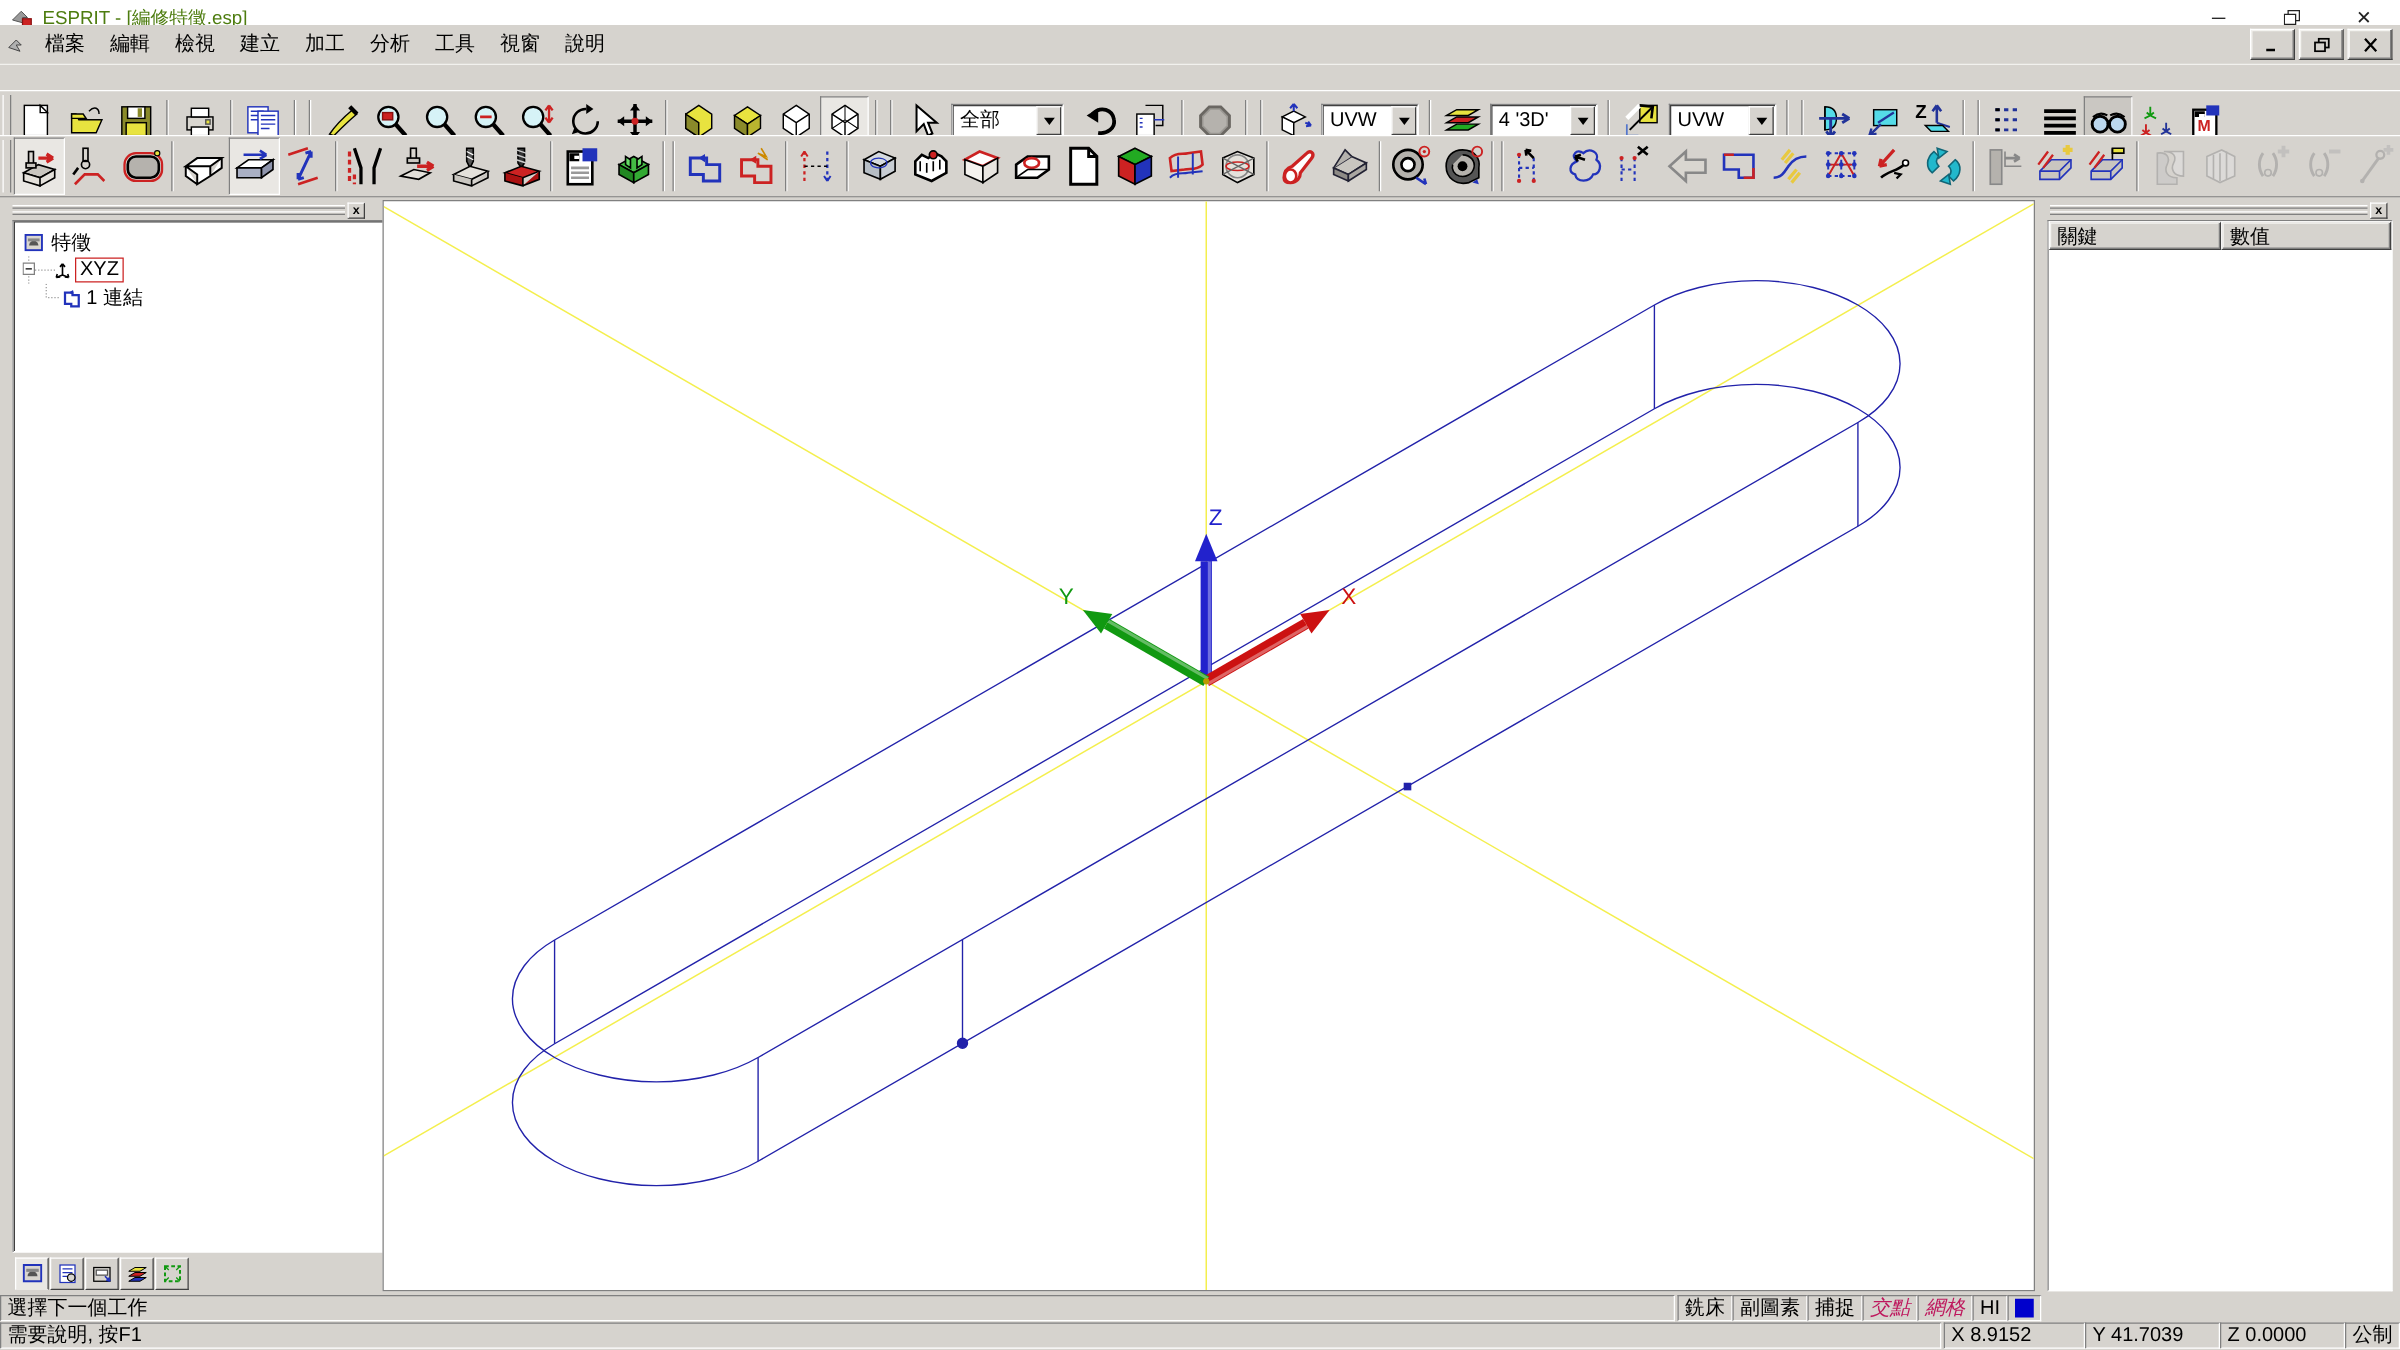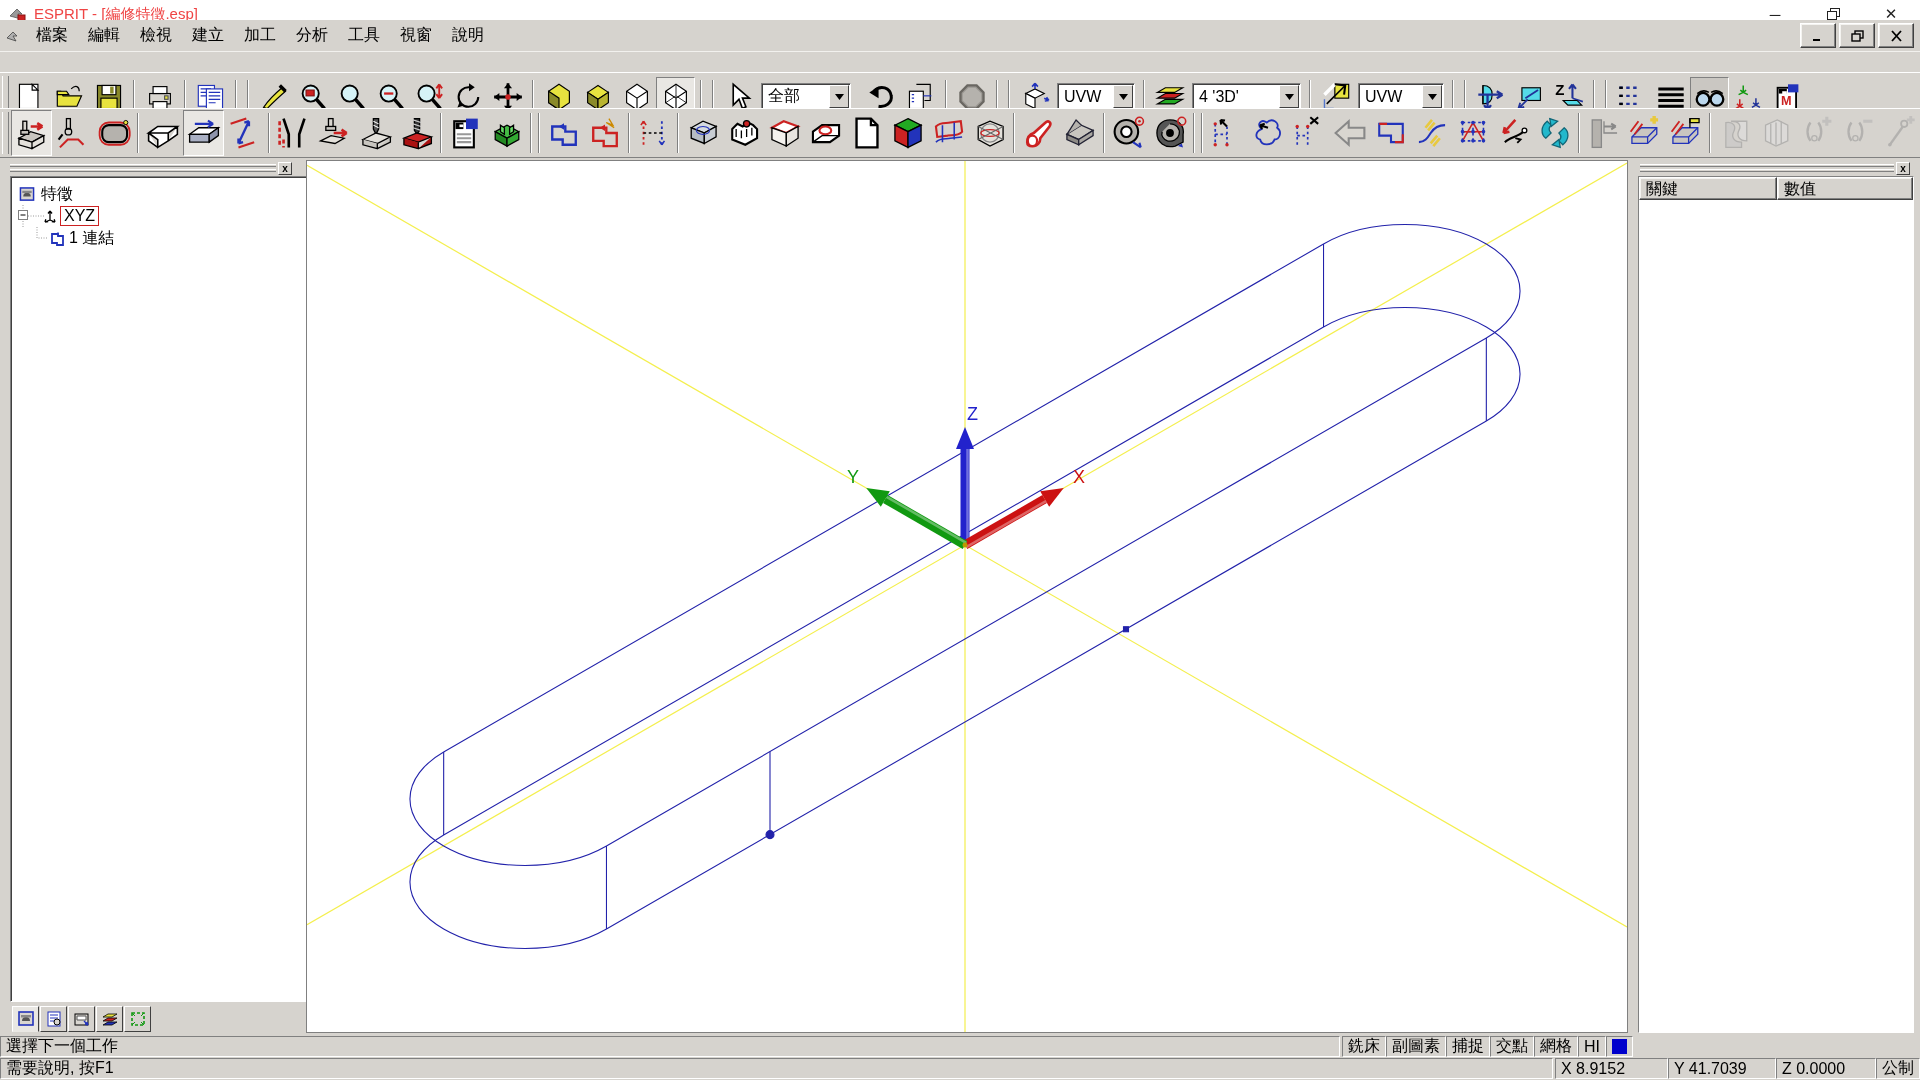--- a/index.html
+++ b/index.html
@@ -1,20 +1,20 @@
 <!DOCTYPE html>
 <html><head>
 <meta charset="utf-8">
 <style>
 * { margin:0; padding:0; box-sizing:border-box; }
 html,body { width:1920px; height:1080px; overflow:hidden; font-family:"Liberation Sans","DejaVu Sans",sans-serif; }
 body { background:#d6d3ce; }
 .titlebar { position:absolute; left:0; top:0; width:1920px; height:28px; background:#ffffff; display:flex; align-items:center; }
 .app-icon { width:18px; height:16px; margin:0 8px 0 8px; }
-.title-text { font-size:15px; color:#ef4444; }
+.title-text { font-size:15px; color:#4d7c0f; }
 .win-controls { margin-left:auto; display:flex; height:100%; }
 .win-btn { width:58px; height:100%; display:flex; align-items:center; justify-content:center; font-size:15px; color:#222; }
 .menubar { position:absolute; left:0; top:20px; width:1920px; height:32px; background:#d6d3ce; display:flex; align-items:center; border-bottom:1px solid #f2f1ee; }
 .grip { width:7px; align-self:stretch; margin:3px 2px; border-left:1px solid #fff; border-right:1px solid #808080; }
 .menu-doc-icon { width:18px; height:16px; margin:0 4px; }
 .menu-item { font-size:16px; color:#000; padding:4px 10px; }
 .mdi-controls { margin-left:auto; display:flex; gap:3px; margin-right:6px; }
 .mdi-btn { width:36px; height:25px; background:#d6d3ce; border:1px solid; border-color:#fff #404040 #404040 #fff; box-shadow:inset -1px -1px 0 #808080, inset 1px 1px 0 #f4f3f0; display:flex; align-items:center; justify-content:center; font-size:13px; font-weight:bold; color:#000; }
 .toolbar { position:absolute; left:0; width:1920px; background:#d6d3ce; display:flex; align-items:center; }
 #toolbar1 { top:72px; height:48px; border-top:1px solid #fff; }
@@ -45,21 +45,21 @@
 .viewport { position:absolute; left:306px; top:2px; width:1322px; height:873px; background:#fff; border:1px solid #808080; }
 .right-panel { position:absolute; left:1632px; top:2px; width:286px; height:873px; }
 .kv-box { position:absolute; left:6px; top:16px; width:276px; height:857px; background:#fff; border:1px solid; border-color:#808080 #fff #fff #808080; }
 .kv-header { display:flex; height:23px; }
 .kv-cell { background:#d6d3ce; border:1px solid; border-color:#fff #404040 #404040 #fff; box-shadow:inset -1px -1px 0 #808080, inset 1px 1px 0 #f4f3f0; font-size:16px; padding:1px 6px; color:#000; }
 .statusbar { position:absolute; left:0; top:1035px; width:1920px; height:45px; background:#d6d3ce; font-size:16px; }
 .sb-row1 { position:absolute; left:0; top:1px; height:21px; width:1637px; display:flex; }
 .sb-row2 { position:absolute; left:0; top:23px; height:21px; width:1920px; display:flex; }
 .sb-cell { border:1px solid; border-color:#808080 #fff #fff #808080; padding:0 5px; display:flex; align-items:center; white-space:nowrap; }
 .sb-msg { width:1568px; margin-right:2px; }
-.sb-mode.off { color:#000000; }
+.sb-mode.off { color:#be185d;font-style:italic; }
 </style>
 </head>
 <body>
 
 <div class="titlebar">
   <svg class="app-icon" viewBox="0 0 18 16">
       <path d="M2 10 L9 3 L14 8 L10 8 L13 13 Z" fill="#9a9a9a" stroke="#555" stroke-width="0.8"></path>
       <rect x="10" y="9" width="7" height="6" fill="#cc2222" stroke="#881111"></rect>
     </svg>
   <span class="title-text">ESPRIT - [編修特徵.esp]</span>
@@ -283,21 +283,21 @@
       </div>
     </div>
     <div class="tb-sep"></div>
     <div class="tb-btn">
       <svg width="30" height="30" viewBox="0 0 26 26" style="">
         <path d="M2 9 L9 5 L24 5 L17 9 Z" fill="#e8e33f" stroke="#000"></path>
         <path d="M2 14 L9 10 L24 10 L17 14 Z" fill="#cc2222" stroke="#000"></path>
         <path d="M2 19 L9 15 L24 15 L17 19 Z" fill="#22aa22" stroke="#000"></path>
       </svg>
     </div>
-    <div class="combo" style="width: 109px;">
+    <div class="combo" style="width: 86px;">
       <div class="combo-text">4 '3D'</div>
       <div class="combo-btn">
         <svg width="9" height="6" viewBox="0 0 9 6">
           <path d="M0 0 L9 0 L4.5 6 Z" fill="#000"></path>
         </svg>
       </div>
     </div>
     <div class="tb-sep"></div>
     <div class="tb-btn">
       <svg width="30" height="30" viewBox="0 0 26 26" style="">

